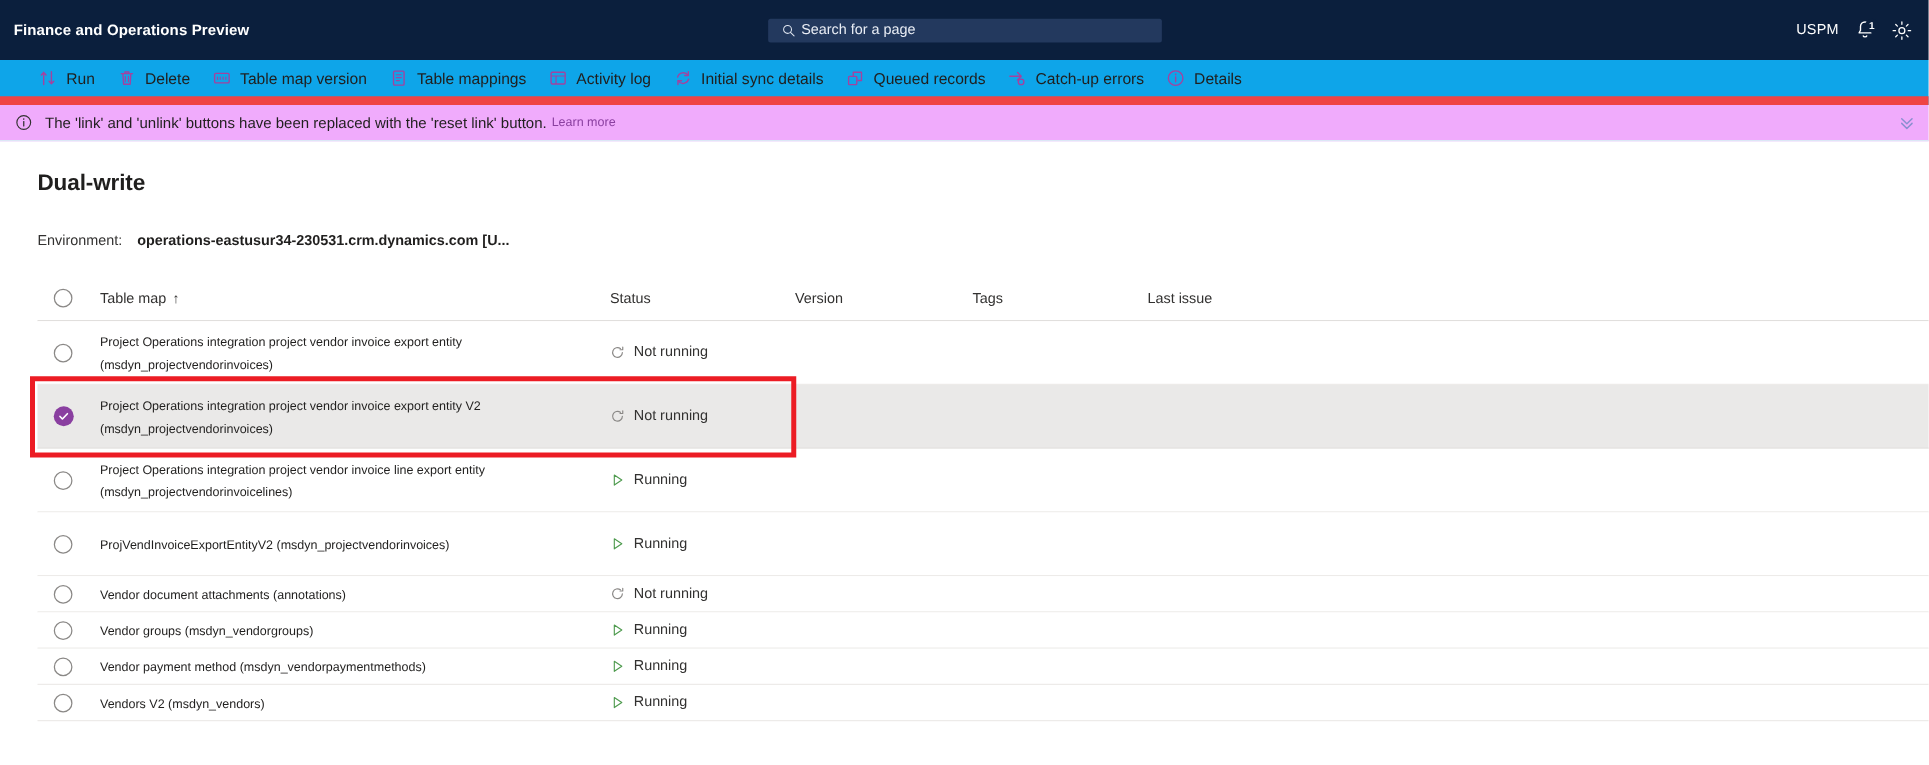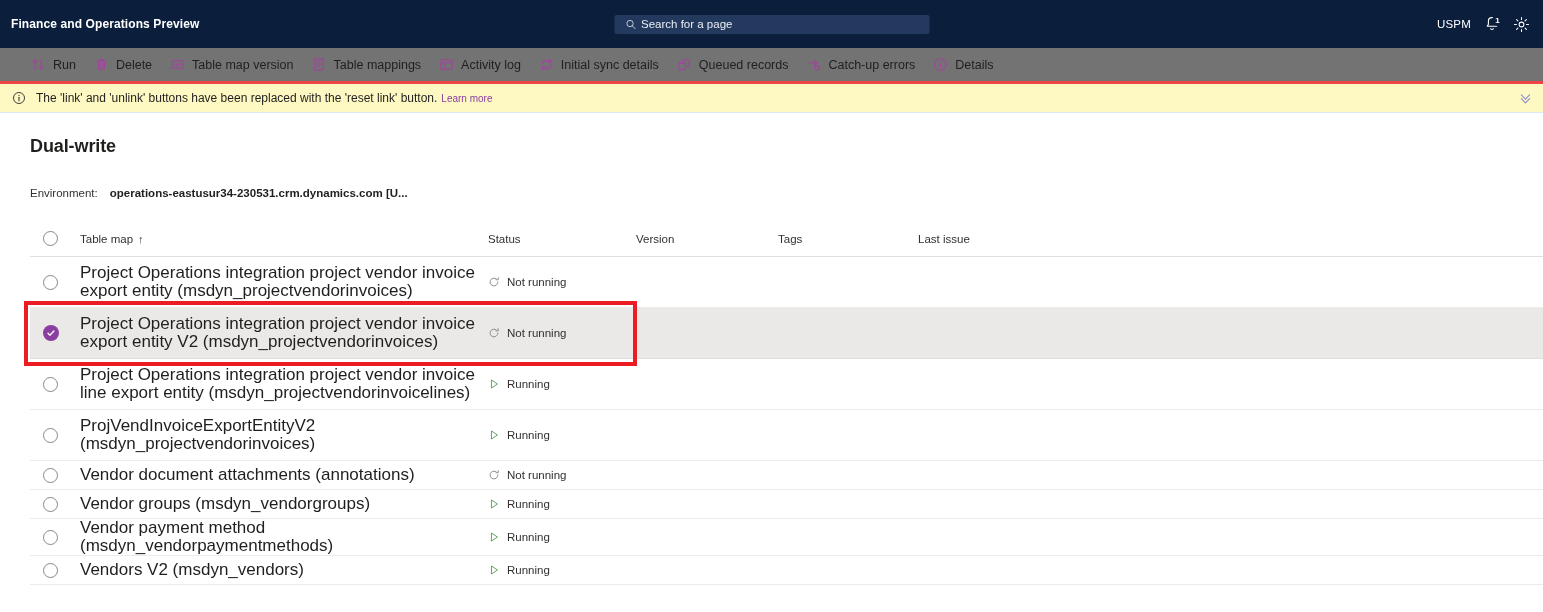--- a/index.html
+++ b/index.html
@@ -61,22 +61,22 @@
     width: 11px; height: 11px; border-radius: 50%;
     background: #0b1f3d;
     color: #ffffff; font-size: 8px;
     display: flex; align-items: center; justify-content: center;
     font-weight: bold;
   }
 
   
   .cmdbar {
     height: 36px;
-    background: #737373;
-    border-bottom: 3px solid #ef4444;
+    background: #0ea5e9;
+    border-bottom: 7px solid #ef4444;
     display: flex;
     align-items: center;
     padding-left: 22px;
     padding-right: 12px;
   }
   .cmd-group { display: flex; align-items: center; }
   .cmd-btn {
     display: flex; align-items: center;
     gap: 7px;
     height: 30px;
@@ -85,21 +85,21 @@
     white-space: nowrap;
   }
   .cmd-btn .lbl { font-size: 12.5px; color: #201f1e; }
   .cmd-ico { width: 15px; height: 15px; display: block; flex: 0 0 15px; }
   .right-group { margin-left: auto; display:flex; align-items:center; }
   .right-group .cmd-btn .lbl { color: #201f1e; }
 
   
   .msgbar {
     height: 29px;
-    background: #fef9c3;
+    background: #f0abfc;
     display: flex;
     align-items: center;
     padding-left: 12px;
     padding-right: 10px;
     border-bottom: 1px solid #dce7f5;
   }
   .msgbar .info-ico { width: 14px; height: 14px; flex: 0 0 14px; }
   .msgbar .mtext {
     font-size: 12px; color: #201f1e; margin-left: 10px;
     white-space: nowrap;
@@ -159,21 +159,21 @@
     border-bottom: 1px solid #edebe9;
     min-height: 29px;
     padding-right: 10px;
     cursor: pointer;
     background: #ffffff;
   }
   .grid-row.tall { min-height: 51px; }
   .grid-row.selected { background: #eae9e8; border-bottom-color: #e1dfdd; }
 
   .row-name {
-    font-size: 17px; color: #201f1e; line-height: 14.5px;
+    font-size: 10px; color: #201f1e; line-height: 14.5px;
   }
   .row-status {
     display: flex; align-items: center; gap: 7px;
     font-size: 11.5px; color: #323130;
   }
   .st-ico { width: 12px; height: 12px; flex: 0 0 12px; display:block; }
 
   
   .radio {
     width: 15px; height: 15px;

